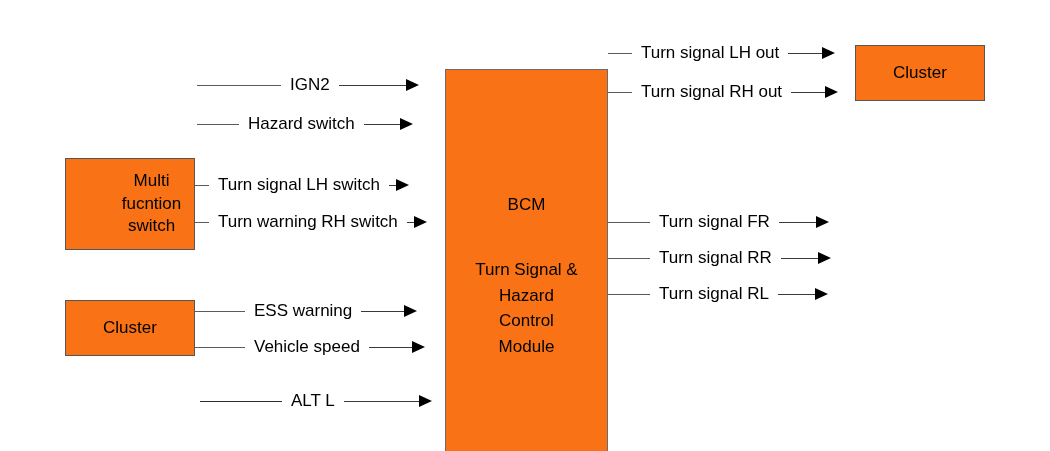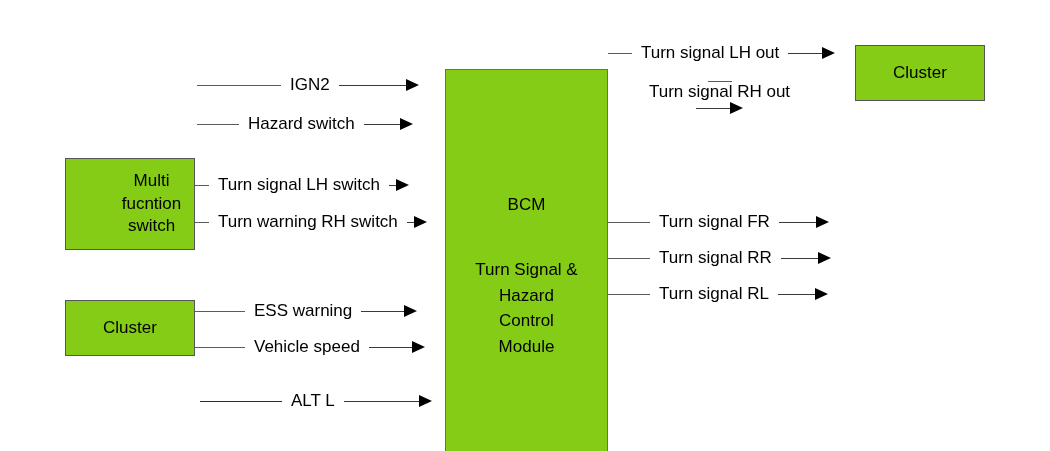--- a/index.html
+++ b/index.html
@@ -15,21 +15,21 @@
     background: #ffffff;
     font-family: "Liberation Sans", sans-serif;
     overflow: hidden;
   }
 
   
   .block {
     position: absolute;
     box-sizing: border-box;
     border: 1.5px solid #55565a;
-    background: #84cc16;
+    background: #f97316;
     display: flex;
     align-items: center;
     justify-content: center;
     text-align: center;
     color: #000000;
     font-size: 17px;
     line-height: 1.35;
   }
   .block.bcm {
     border-color: #6b6c70;
@@ -175,21 +175,21 @@
 
   <div class="row" style="left:608px; top:53px;">
     <div class="seg" style="width:24px;"></div>
     <div class="label">Turn signal LH out</div>
     <div class="arrow">
       <div class="shaft" style="width:35px;"></div>
         <div class="head"></div>
     </div>
   </div>
 
-  <div class="row" style="left:640px; top:92px;flex-direction:column;">
+  <div class="row" style="left:608px; top:92px;">
     <div class="seg" style="width:24px;"></div>
     <div class="label">Turn signal RH out</div>
     <div class="arrow">
       <div class="shaft" style="width:35px;"></div>
         <div class="head"></div>
     </div>
   </div>
 
 
   <div class="row" style="left:608px; top:222px;">

